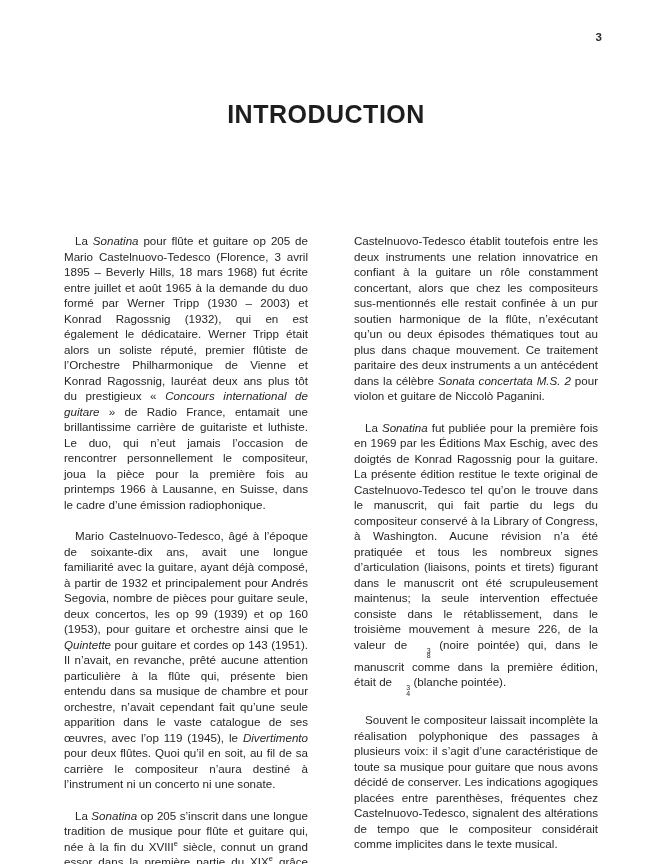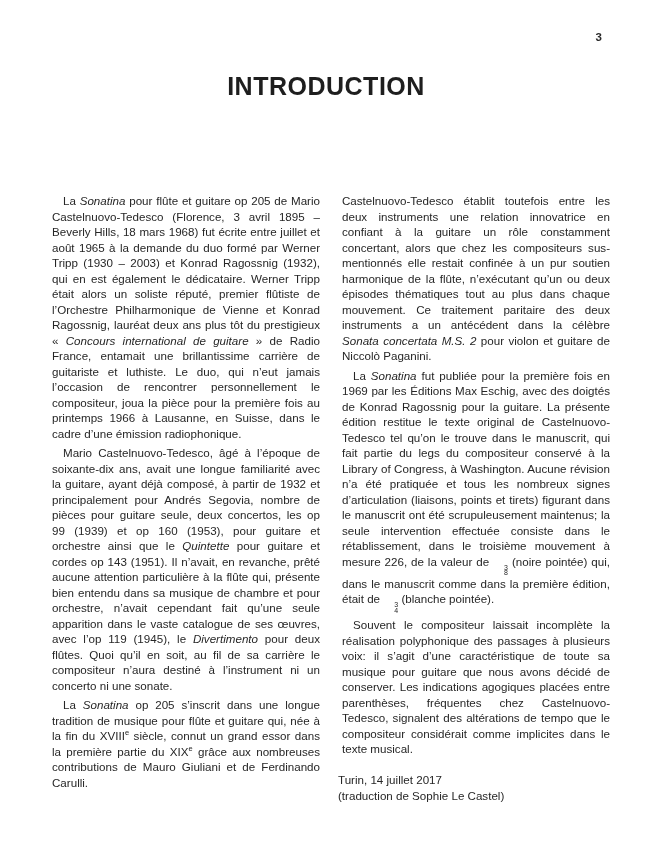--- a/index.html
+++ b/index.html
@@ -9,41 +9,41 @@
     background:#ffffff;
     font-family:"Liberation Sans","DejaVu Sans",sans-serif;
     color:#262626;
     overflow:hidden;
   }
   .pagenum{
     position:absolute;top:31px;right:50px;
     font-size:11.5px;font-weight:700;color:#2b2b2b;
   }
   .title{
-    padding-top:72px;
+    padding-top:100px;
     text-align:center;
     font-size:25px;font-weight:700;
     letter-spacing:0.5px;
     color:#1e1e1e;
   }
   .columns{
     display:flex;
     gap:14px;
     margin:88px 38px 0 48px;
   }
   .col{
     flex:1 1 0;
     font-size:11.6px;
     line-height:15.5px;
     text-align:justify;
     hyphens:auto;
     -webkit-hyphens:auto;
     color:#262626;
   }
-  .col p{margin:4px;}
+  .col p{margin:16px;}
   .col p.ind{text-indent:11px;}
   i{font-style:italic;}
   sup{font-size:7.5px;line-height:0;}
   .frac{
     display:inline-flex;
     flex-direction:column;
     text-align:center;
     vertical-align:-4px;
     font-size:7px;
     line-height:5.5px;

